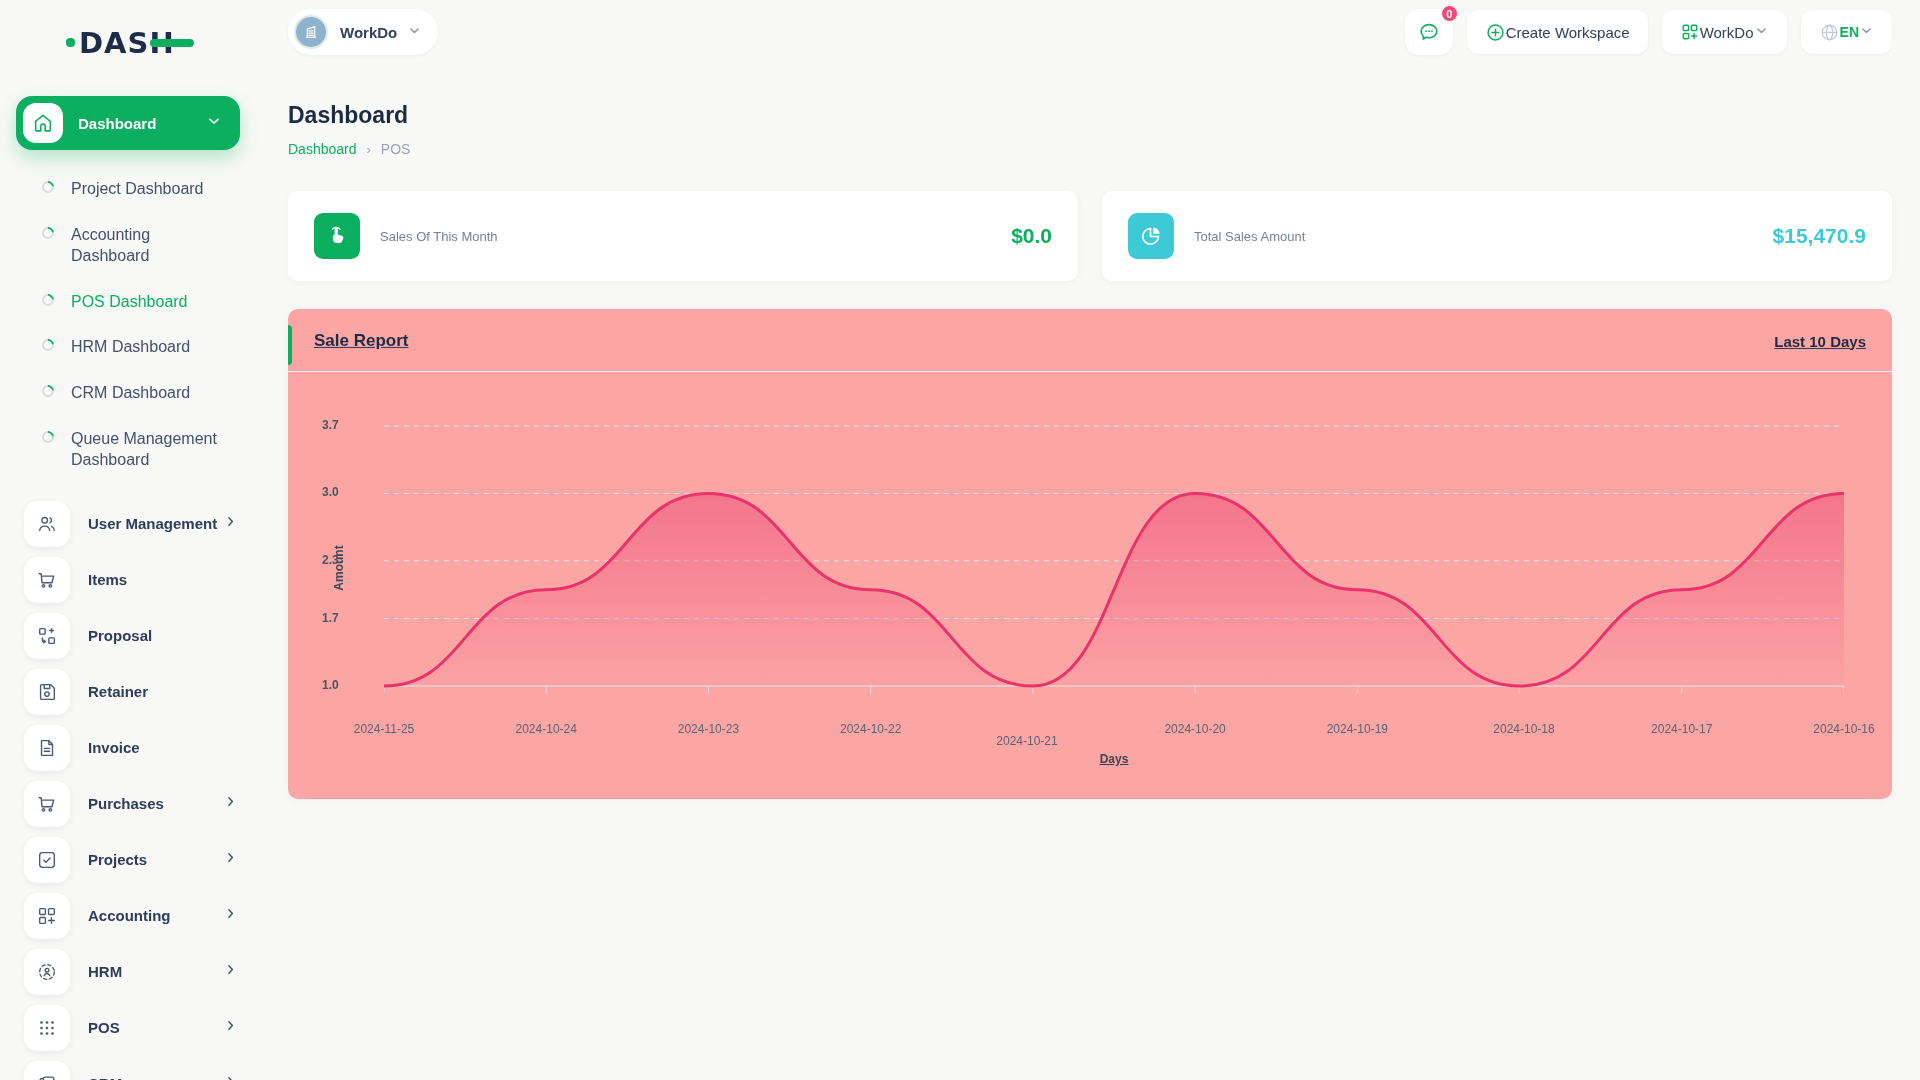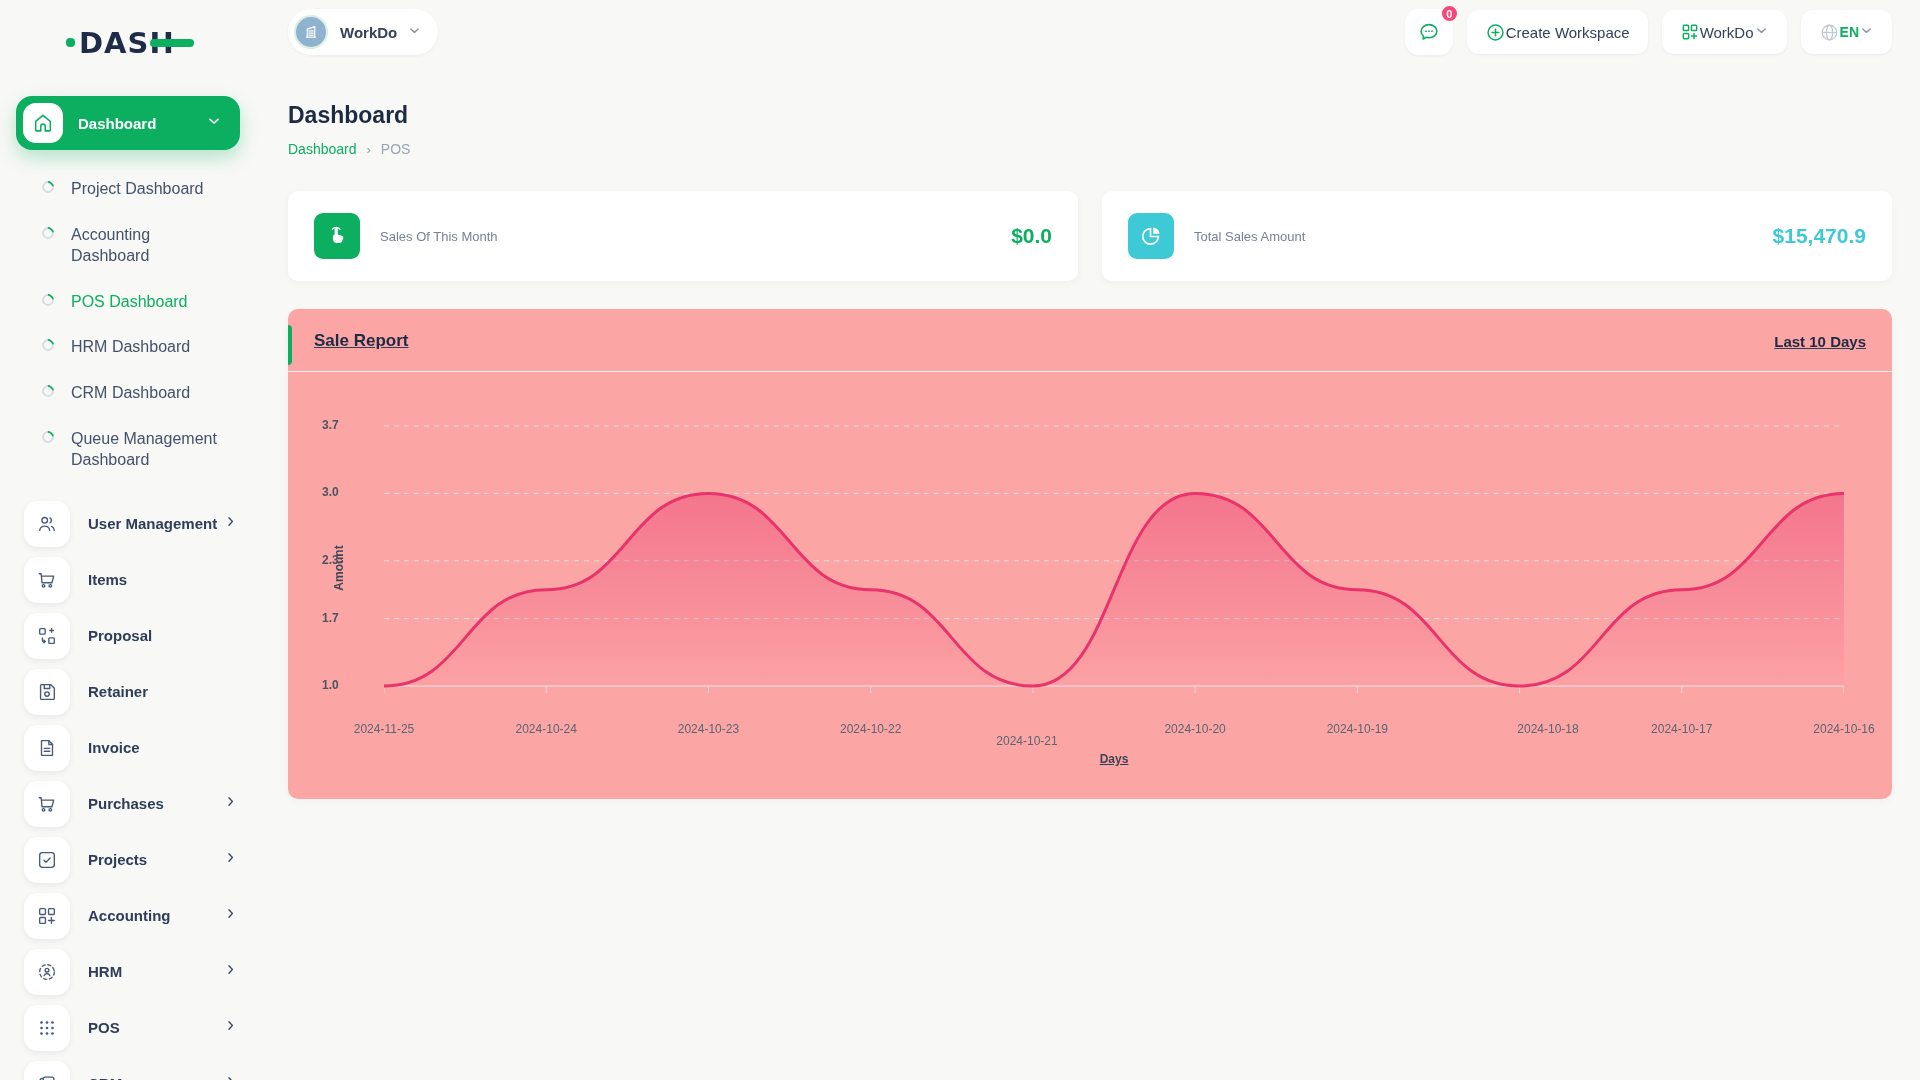--- a/index.html
+++ b/index.html
@@ -415,19 +415,19 @@
         </svg>
     <div class="ylab" style="top: 2px;">3.7</div><div class="ylab" style="top: 69.4074px;">3.0</div><div class="ylab" style="top: 136.815px;">2.3</div><div class="ylab" style="top: 194.593px;">1.7</div><div class="ylab" style="top: 262px;">1.0</div></div>
     <div class="xlabs" id="xlabs">
         <span class="xlab" style="left: 0px;">2024-11-25</span>
         <span class="xlab" style="left: 162.222px;">2024-10-24</span>
         <span class="xlab" style="left: 324.444px;">2024-10-23</span>
         <span class="xlab" style="left: 486.667px;">2024-10-22</span>
         <span class="xlab" style="left: 643px; margin-top: 12px;">2024-10-21</span>
         <span class="xlab" style="left: 811.111px;">2024-10-20</span>
         <span class="xlab" style="left: 973.333px;">2024-10-19</span>
-        <span class="xlab" style="left: 1164px; text-align: right;">2024-10-18</span>
+        <span class="xlab" style="left: 1140px; text-align: right;">2024-10-18</span>
         <span class="xlab" style="left: 1297.78px;">2024-10-17</span>
         <span class="xlab" style="left: 1460px;">2024-10-16</span>
       </div>
     <div class="axis-x-title">Days</div>
   </div>
 </div>
 
 </body></html>

